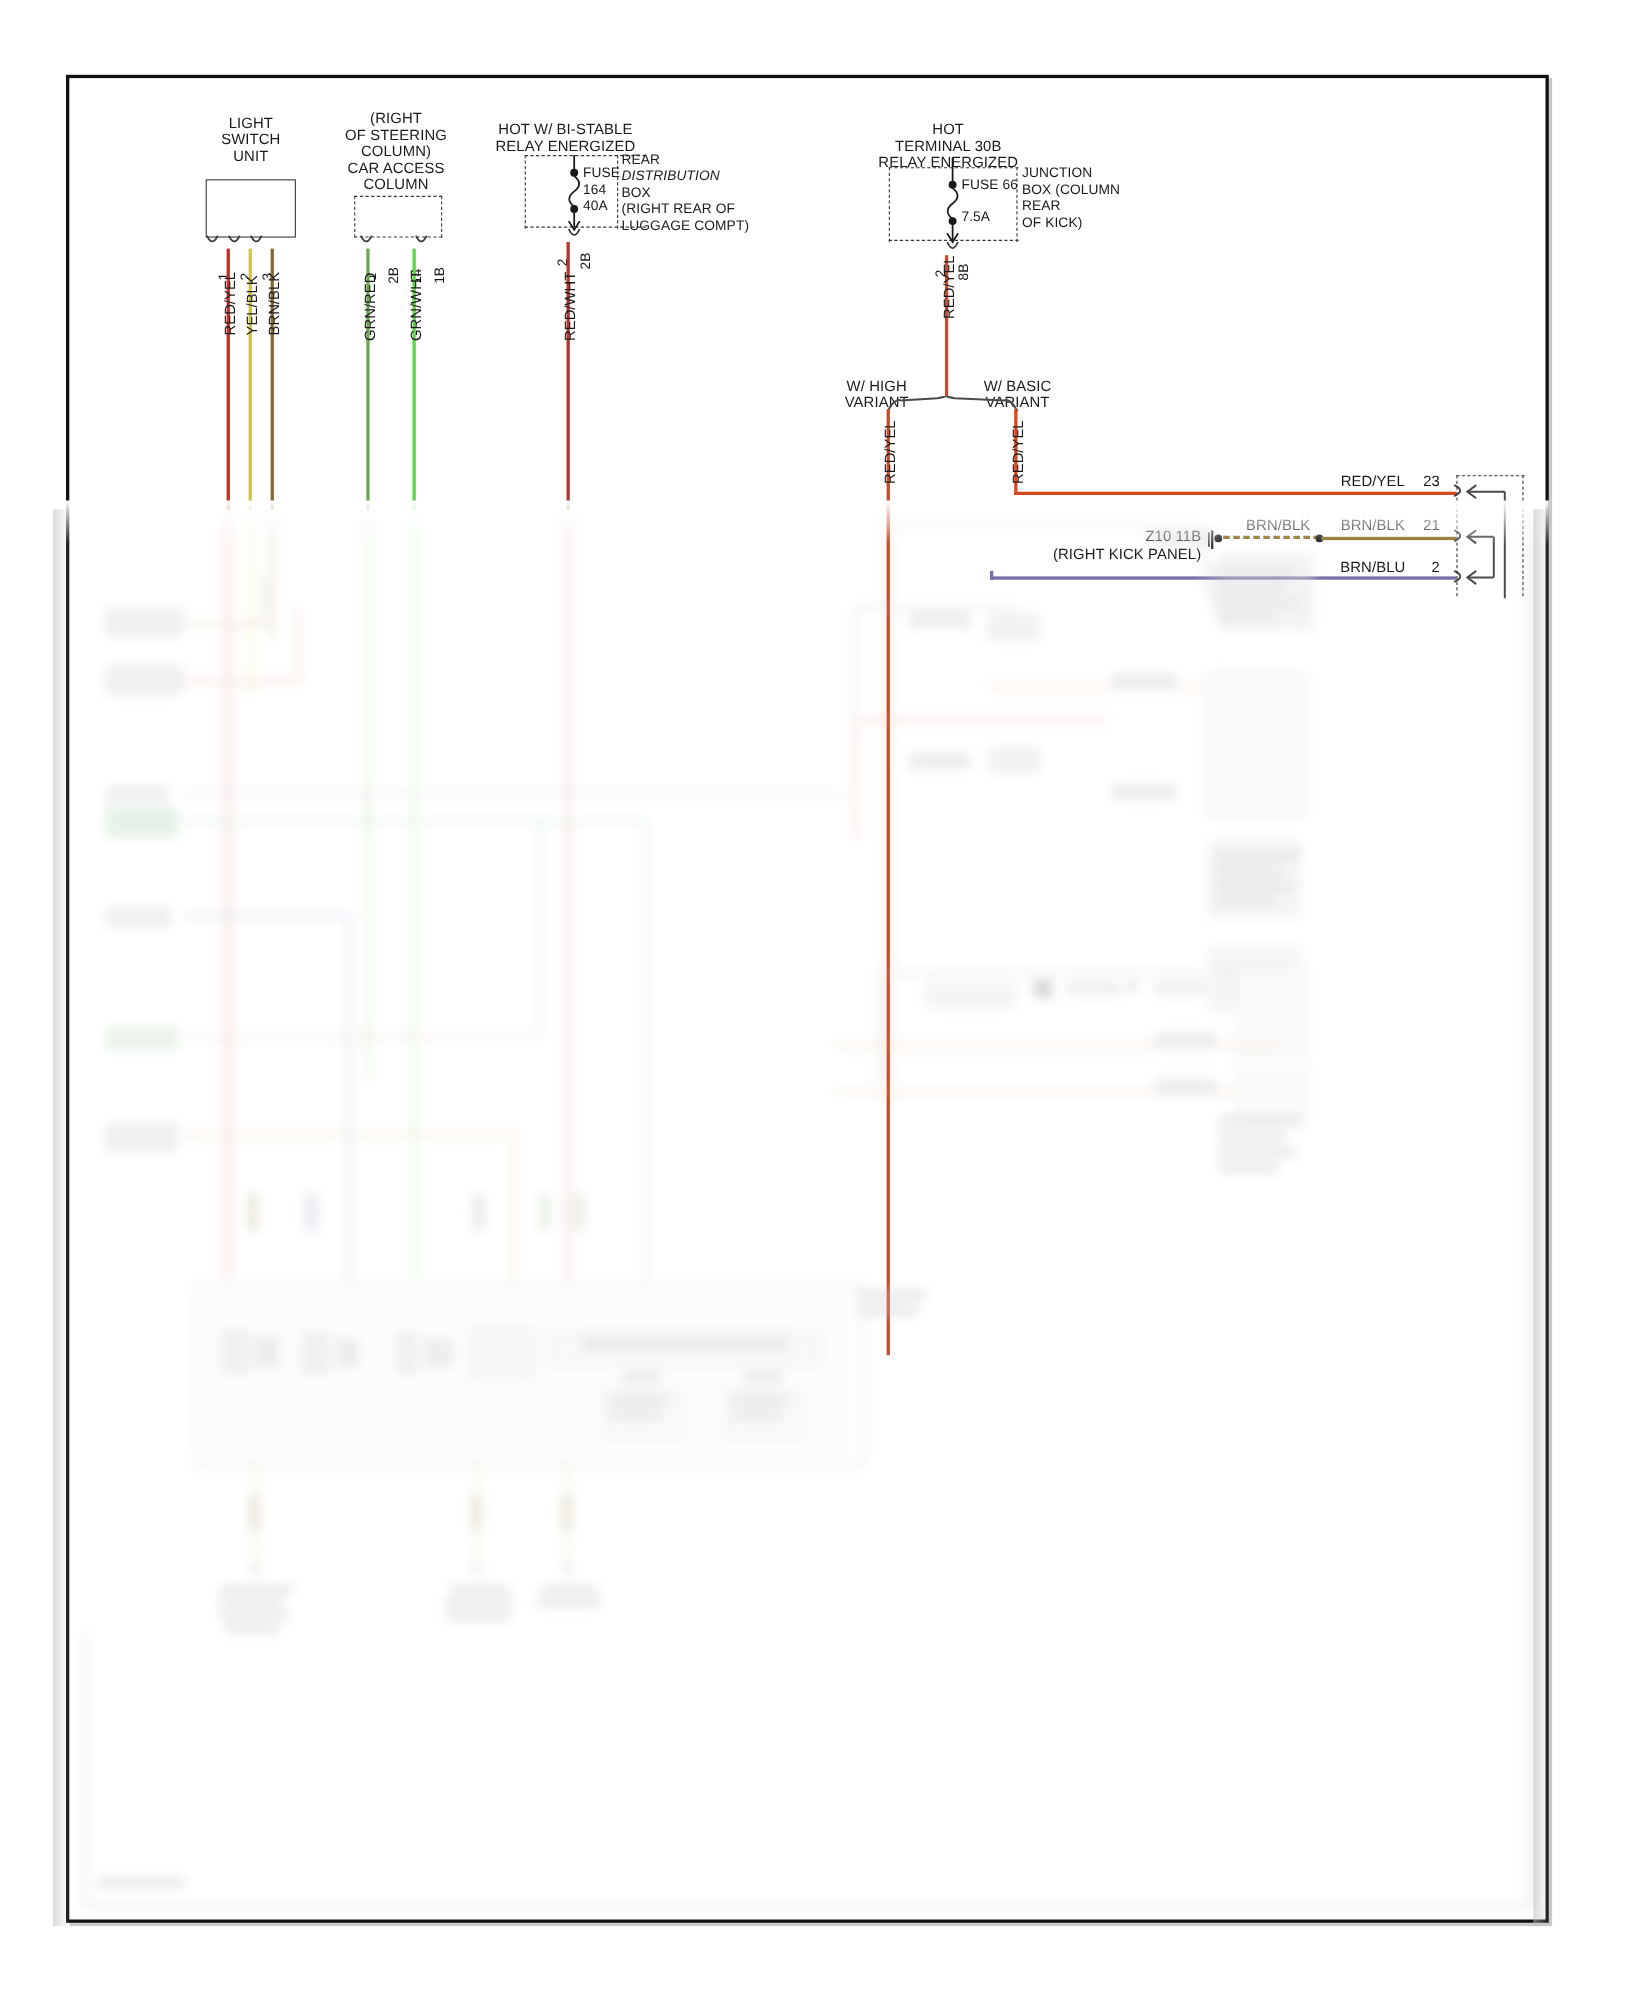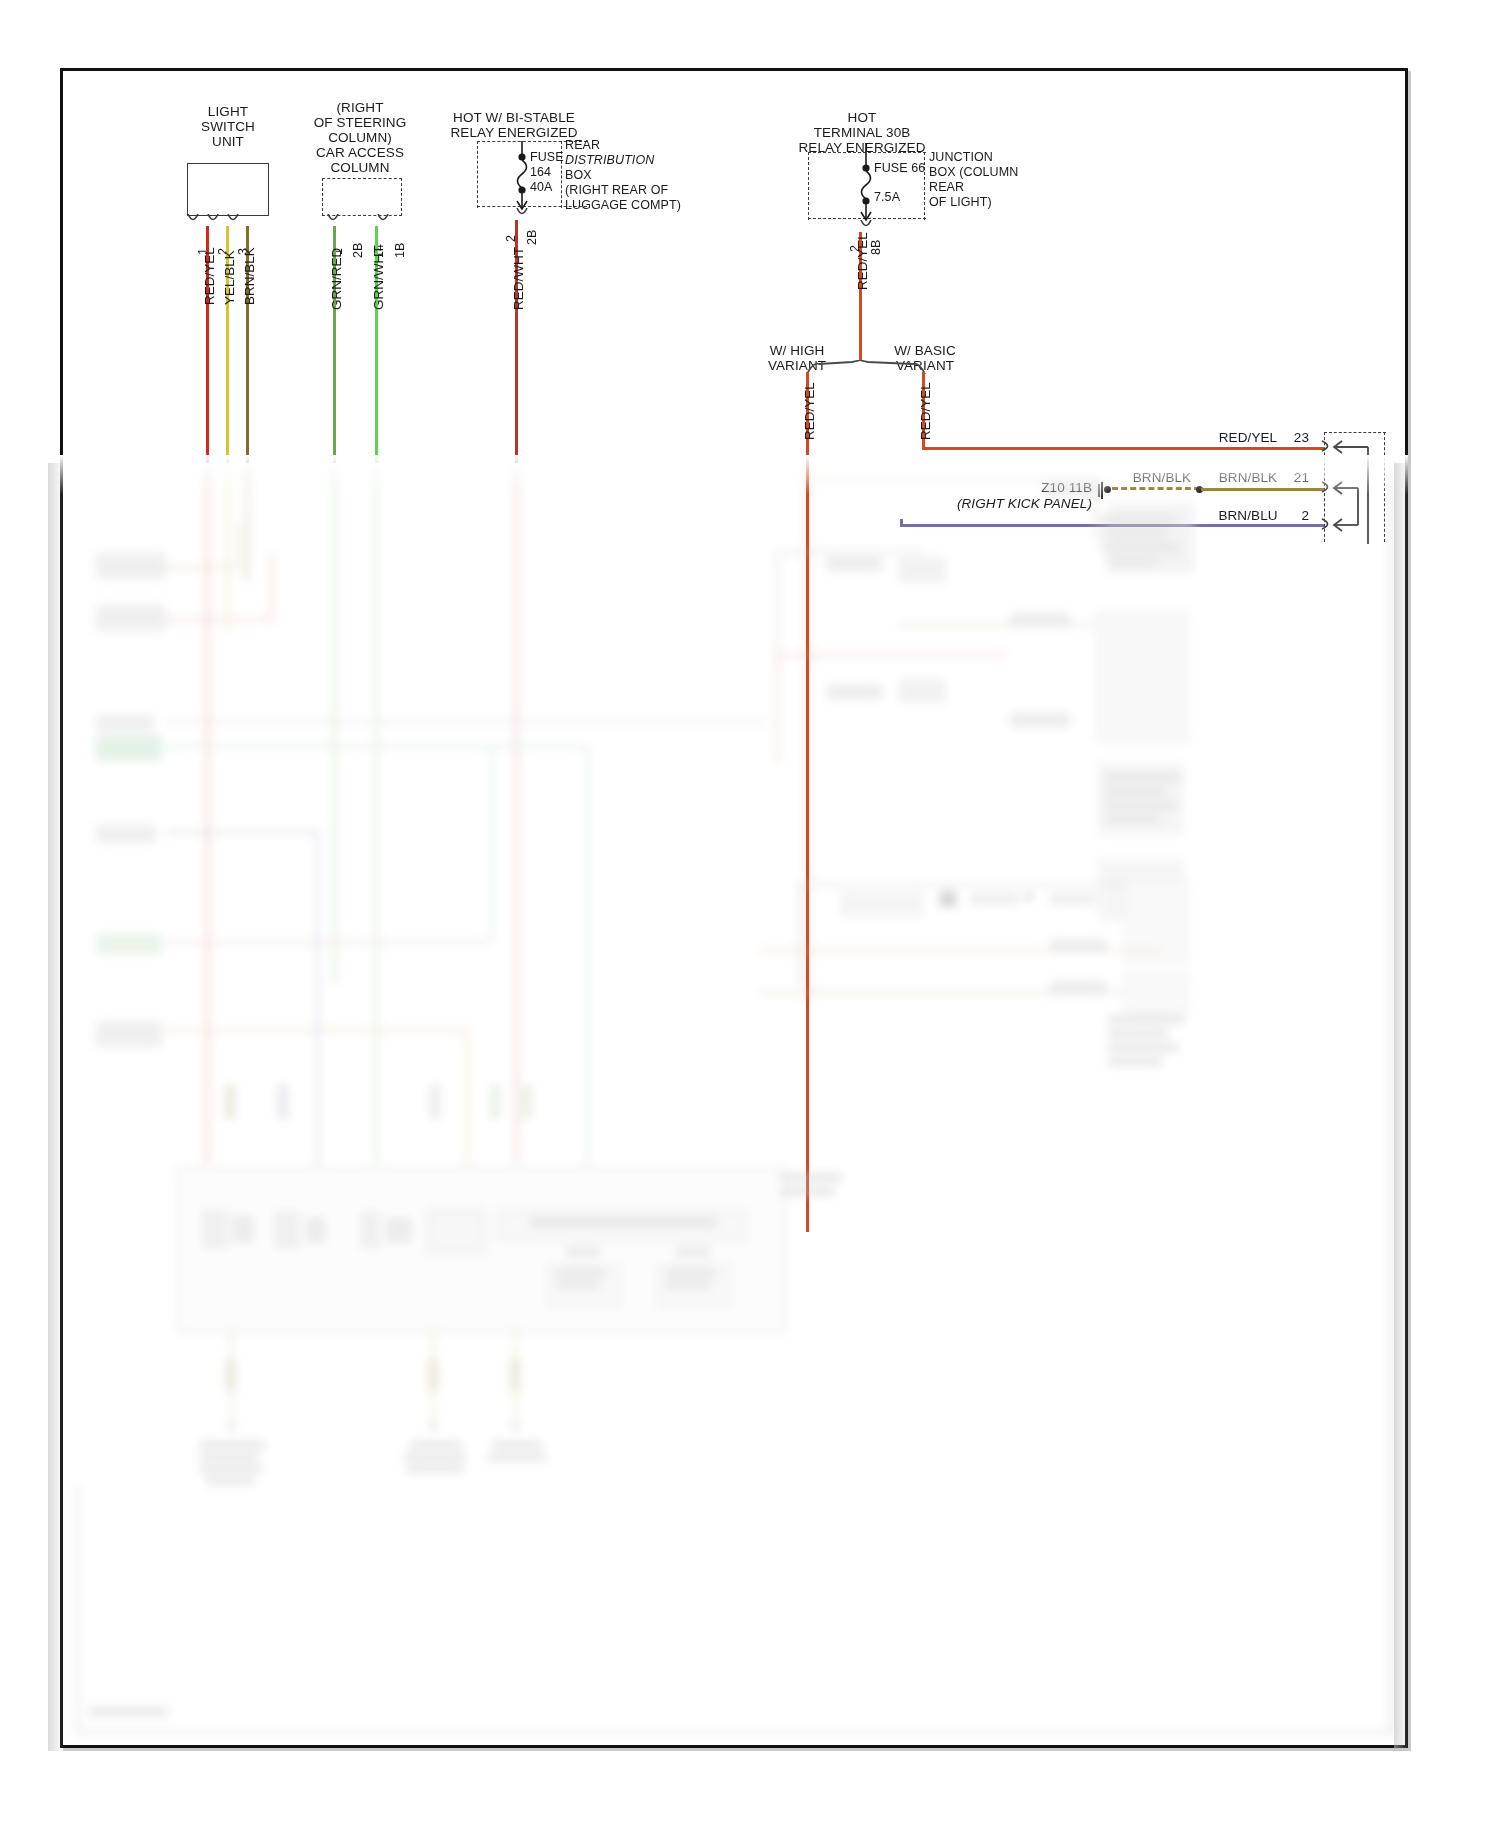--- a/index.html
+++ b/index.html
@@ -143,21 +143,21 @@
   <div class="t c" style="left:862px;top:140px;">RELAY ENERGIZED</div>
 
   <div class="edge-dash-t" style="left:808px;top:152px;width:118px;"></div>
   <div class="edge-dash-l" style="left:808px;top:152px;height:68px;"></div>
   <div class="edge-dash-b" style="left:808px;top:218px;width:118px;"></div>
   <div class="edge-dash-r" style="left:924px;top:152px;height:68px;"></div>
 
   <div class="t small" style="left:929px;top:150px;">JUNCTION</div>
   <div class="t small" style="left:929px;top:165px;">BOX (COLUMN</div>
   <div class="t small" style="left:929px;top:180px;">REAR</div>
-  <div class="t small" style="left:929px;top:195px;">OF LIGHT)</div>
+  <div class="t small" style="left:929px;top:195px;">OF KICK)</div>
 
   <svg style="position:absolute;left:844px;top:143px;" width="44" height="80">
     <line x1="22" y1="0" x2="22" y2="23" stroke="#1a1a1a" stroke-width="1.6"></line>
     <circle cx="22" cy="25" r="3.6" fill="#1a1a1a"></circle>
     <path d="M22,28 q9,7 0,14 q-9,7 0,14" fill="none" stroke="#1a1a1a" stroke-width="1.6"></path>
     <circle cx="22" cy="58" r="3.6" fill="#1a1a1a"></circle>
     <line x1="22" y1="61" x2="22" y2="76" stroke="#1a1a1a" stroke-width="1.6"></line>
     <path d="M17,69 L22,77 L27,69" fill="none" stroke="#1a1a1a" stroke-width="1.6"></path>
   </svg>
   <div class="t small" style="left:874px;top:161px;">FUSE 66</div>
@@ -182,21 +182,21 @@
   </svg>
 
   <div class="w wv" style="left:806px;top:372px;height:860px;background:#d4491f;"></div>
   <div class="vt" style="left:802px;top:440px;">RED/YEL</div>
 
   <div class="w wv" style="left:922px;top:372px;height:78px;background:#d4491f;"></div>
   <div class="w wh" style="left:922px;top:447px;width:402px;background:#d4491f;"></div>
   <div class="vt" style="left:918px;top:440px;">RED/YEL</div>
 
   <div class="t r" style="left:1092px;top:480px;">Z10 11B</div>
-  <div class="t r" style="left:1092px;top:496px;font-style:italic;">(RIGHT KICK PANEL)</div>
+  <div class="t r" style="left:1092px;top:496px;">(RIGHT KICK PANEL)</div>
 
   <svg style="position:absolute;left:1096px;top:482px;" width="16" height="18">
     <line x1="3" y1="2" x2="3" y2="15" stroke="#1a1a1a" stroke-width="1.4"></line>
     <line x1="6" y1="0" x2="6" y2="17" stroke="#1a1a1a" stroke-width="2"></line>
   </svg>
   <div class="dot" style="left:1104px;top:486px;"></div>
 
   <div style="position:absolute;left:1112px;top:487px;width:88px;height:0;border-top:3px dashed #8a7020;"></div>
   <div class="t c" style="left:1162px;top:470px;">BRN/BLK</div>
   <div class="dot" style="left:1196px;top:486px;"></div>

